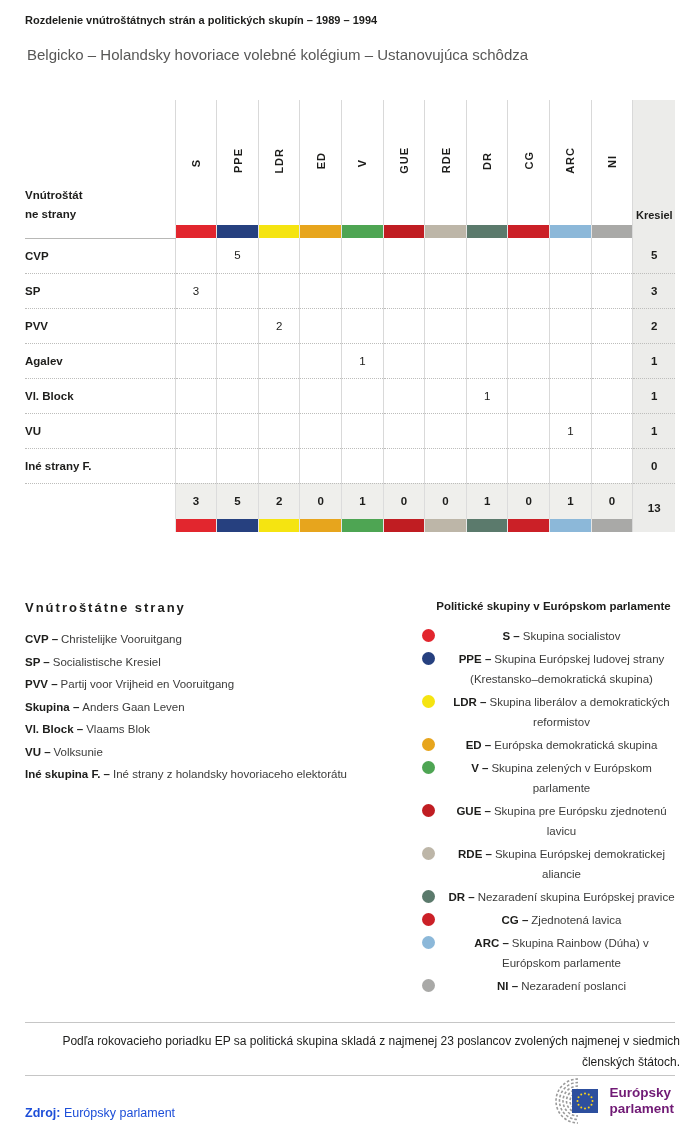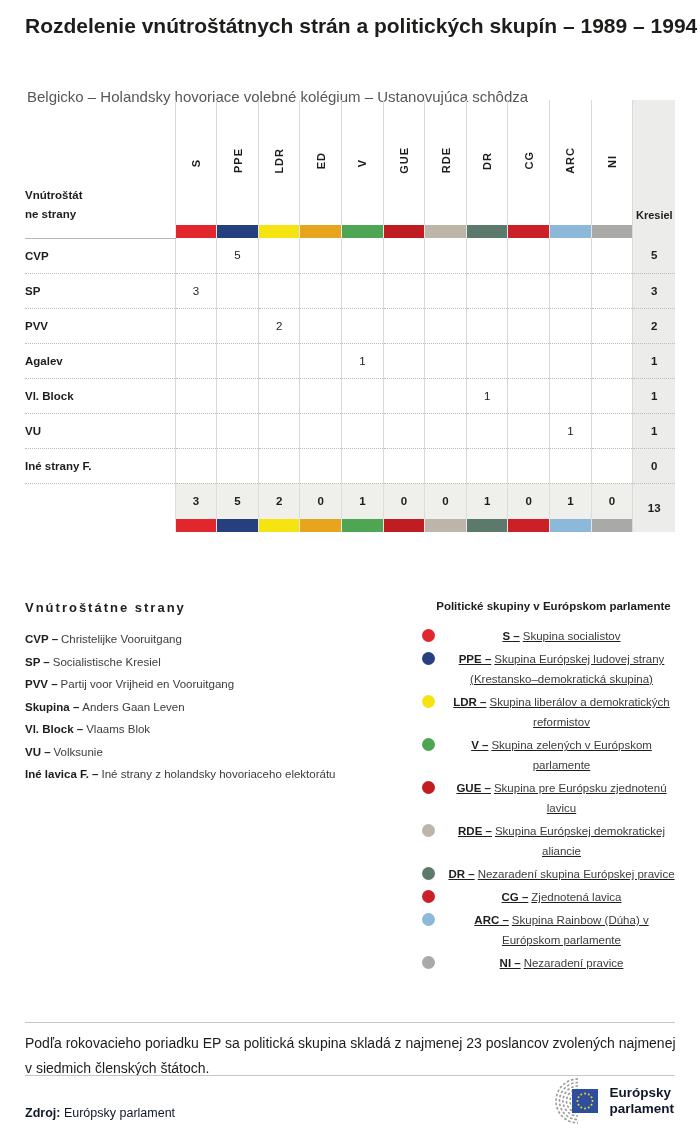--- a/index.html
+++ b/index.html
@@ -1,22 +1,22 @@
 <!DOCTYPE html>
 <html><head>
 <meta charset="utf-8">
 <style>
   * { margin:0; padding:0; box-sizing:border-box; }
   html,body { background:#ffffff; }
   .page {
     position:relative; width:700px; height:1139px; background:#ffffff;
     font-family:"Liberation Sans", sans-serif; color:#1d1d1b; overflow:hidden;
   }
-  .title { position:absolute; top:14px; left:25px; font-size:21px; font-weight:bold; color:#1d1d1b; }
-  .subtitle { position:absolute; top:46px; left:27px; font-size:15px; font-weight:400; color:#575756;margin-top:42px; }
+  .title { position:absolute; top:14px; left:25px; font-size:11px; font-weight:bold; color:#1d1d1b; }
+  .subtitle { position:absolute; top:46px; left:27px; font-size:15px; font-weight:400; color:#575756; }
 
   
   table.seats { position:absolute; top:100px; left:25px; width:650px; border-collapse:collapse; table-layout:fixed; }
   col.c-label { width:150px; }
   col.c-g { width:41.6px; }
   col.c-seats { width:42px; }
 
   th, td { font-weight:normal; }
   .hdr-row th { height:125px; }
   th.corner { vertical-align:bottom; text-align:left; padding-bottom:14px; border-bottom:1px solid #b8b8b6; }
@@ -39,31 +39,31 @@
 
   
   .legend { position:absolute; top:600px; left:25px; width:660px; display:flex; }
   .legend-left { width:397px; }
   .legend-left h3 { font-size:13px; font-weight:bold; letter-spacing:2px; margin-bottom:16px; color:#1d1d1b; }
   .legend-left ul { list-style:none; }
   .legend-left li { font-size:11.5px; line-height:16px; margin-bottom:6.5px; color:#3c3c3b; }
   .abbr { font-weight:bold; color:#1d1d1b; margin-right:3px; }
   .legend-right { width:263px;text-align:center; }
   .legend-right h4 { font-size:11.5px; font-weight:bold; margin-bottom:14px; color:#1d1d1b; }
-  .legend-right ul { list-style:none;text-decoration:underline; }
+  .legend-right ul { list-style:none; }
   .legend-right li { display:flex; align-items:flex-start; margin-bottom:3px; }
   .dot { flex:0 0 13px; width:13px; height:13px; border-radius:50%; margin-top:3px; margin-right:9px; }
   .gtxt { font-size:11.5px; line-height:20px; color:#3c3c3b; width:235px; }
 
   
   .rule { position:absolute; left:25px; right:25px; height:0; border-top:1px solid #c6c6c6; }
   .rule1 { top:1022px; }
   .rule2 { top:1075px; }
-  .footnote { position:absolute; top:1031px; left:25px; width:655px; font-size:14px; line-height:1.75; color:#1d1d1b; }
-  .source { position:absolute; top:1106px; left:25px; font-size:12.5px; color:#0f172a; }
+  .footnote { position:absolute; top:1031px; left:25px; width:655px; font-size:12px; line-height:1.75; color:#1d1d1b;text-align:right; }
+  .source { position:absolute; top:1106px; left:25px; font-size:12.5px; color:#1d4ed8; }
   .src-label { font-weight:bold; }
   .ep-logo { position:absolute; top:1077px; right:26px; display:flex; align-items:center; }
   .logo-text { margin-left:8px; font-weight:bold; font-size:13.5px; line-height:1.2; }
 </style>
 </head>
 <body>
 
 <div class="page">
 
   <h1 class="title">Rozdelenie vnútroštátnych strán a politických skupín – 1989 – 1994</h1>
@@ -260,39 +260,43 @@
   <div class="legend">
     <div class="legend-left">
       <h3>Vnútroštátne strany</h3>
       <ul>
         <li><span class="abbr">CVP –</span><span>Christelijke Vooruitgang</span></li>
         <li><span class="abbr">SP –</span><span>Socialistische Kresiel</span></li>
         <li><span class="abbr">PVV –</span><span>Partij voor Vrijheid en Vooruitgang</span></li>
         <li><span class="abbr">Skupina –</span><span>Anders Gaan Leven</span></li>
         <li><span class="abbr">Vl. Block –</span><span>Vlaams Blok</span></li>
         <li><span class="abbr">VU –</span><span>Volksunie</span></li>
-        <li><span class="abbr">Iné lavica F. –</span><span>Iné strany z holandsky hovoriaceho elektorátu</span></li>
+        <li><span class="abbr">Iné skupina F. –</span><span>Iné strany z holandsky hovoriaceho elektorátu</span></li>
       </ul>
     </div>
     <div class="legend-right">
       <h4>Politické skupiny v Európskom parlamente</h4>
       <ul>
         <li>
             <span class="dot" style="background-color: rgb(226, 38, 46);"></span>
             <span class="gtxt"><span class="abbr">S –</span><span>Skupina socialistov</span></span>
           </li>
         <li>
             <span class="dot" style="background-color: rgb(38, 64, 127);"></span>
             <span class="gtxt"><span class="abbr">PPE –</span><span>Skupina Európskej ludovej strany (Krestansko–demokratická skupina)</span></span>
           </li>
         <li>
             <span class="dot" style="background-color: rgb(245, 228, 17);"></span>
             <span class="gtxt"><span class="abbr">LDR –</span><span>Skupina liberálov a demokratických reformistov</span></span>
           </li>
         <li>
+            <span class="dot" style="background-color: rgb(231, 165, 29);"></span>
+            <span class="gtxt"><span class="abbr">ED –</span><span>Európska demokratická skupina</span></span>
+          </li>
+        <li>
             <span class="dot" style="background-color: rgb(78, 165, 83);"></span>
             <span class="gtxt"><span class="abbr">V –</span><span>Skupina zelených v Európskom parlamente</span></span>
           </li>
         <li>
             <span class="dot" style="background-color: rgb(192, 29, 34);"></span>
             <span class="gtxt"><span class="abbr">GUE –</span><span>Skupina pre Európsku zjednotenú lavicu</span></span>
           </li>
         <li>
             <span class="dot" style="background-color: rgb(189, 182, 168);"></span>
             <span class="gtxt"><span class="abbr">RDE –</span><span>Skupina Európskej demokratickej aliancie</span></span>
@@ -304,21 +308,21 @@
         <li>
             <span class="dot" style="background-color: rgb(203, 32, 39);"></span>
             <span class="gtxt"><span class="abbr">CG –</span><span>Zjednotená lavica</span></span>
           </li>
         <li>
             <span class="dot" style="background-color: rgb(140, 184, 217);"></span>
             <span class="gtxt"><span class="abbr">ARC –</span><span>Skupina Rainbow (Dúha) v Európskom parlamente</span></span>
           </li>
         <li>
             <span class="dot" style="background-color: rgb(169, 169, 167);"></span>
-            <span class="gtxt"><span class="abbr">NI –</span><span>Nezaradení pravice</span></span>
+            <span class="gtxt"><span class="abbr">NI –</span><span>Nezaradení poslanci</span></span>
           </li>
       </ul>
     </div>
   </div>
 
   <div class="rule rule1"></div>
   <p class="footnote">Podľa rokovacieho poriadku EP sa politická skupina skladá z najmenej 23 poslancov zvolených najmenej v siedmich členských štátoch.</p>
   <div class="rule rule2"></div>
 
   <p class="source"><span class="src-label">Zdroj:</span> <span>Európsky parlament</span></p>
@@ -341,19 +345,19 @@
           <circle cx="50.5" cy="27.75" r="1"></circle>
           <circle cx="47.75" cy="30.5" r="1"></circle>
           <circle cx="44" cy="31.5" r="1"></circle>
           <circle cx="40.25" cy="30.5" r="1"></circle>
           <circle cx="37.5" cy="27.75" r="1"></circle>
           <circle cx="36.5" cy="24" r="1"></circle>
           <circle cx="37.5" cy="20.25" r="1"></circle>
           <circle cx="40.25" cy="17.5" r="1"></circle>
       </g>
     </svg>
-    <div class="logo-text" style="color: #0f172a;">
+    <div class="logo-text" style="color: #701a75;">
       <div>Európsky</div>
       <div>parlament</div>
     </div>
   </div>
 
 </div>
 
 </body></html>

